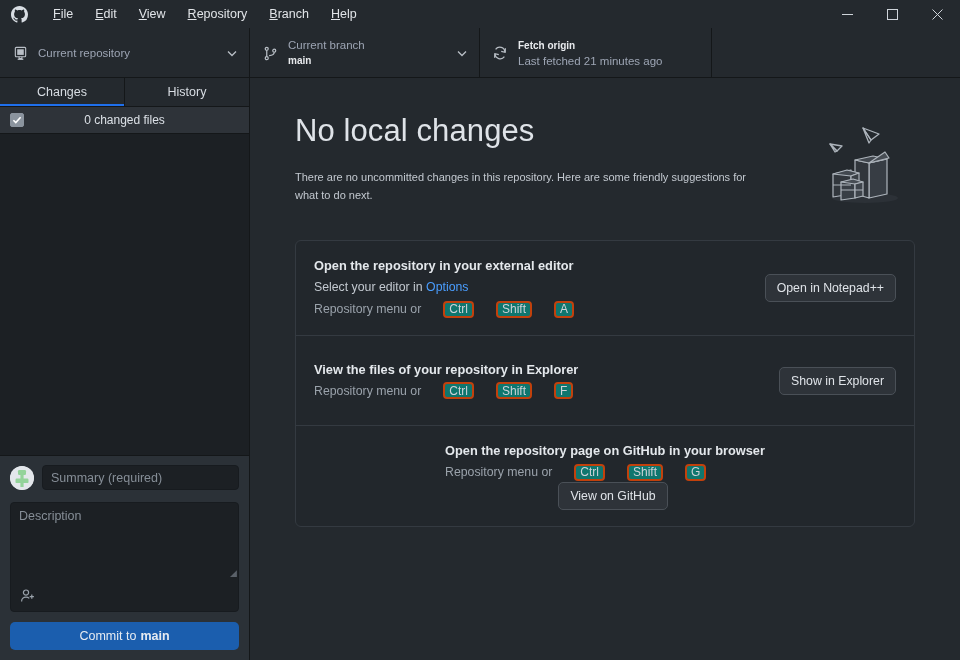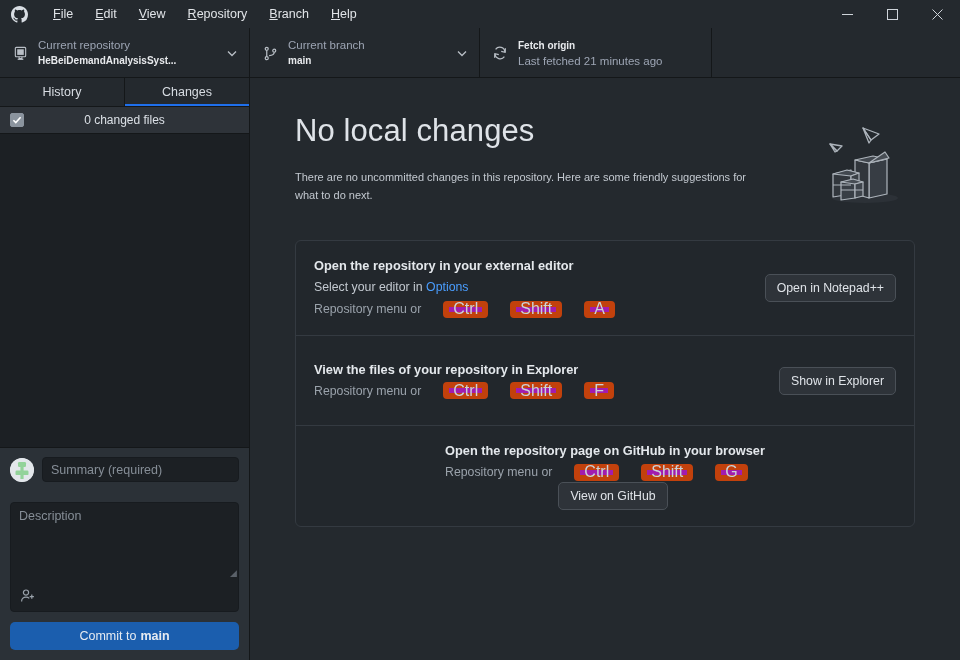--- a/index.html
+++ b/index.html
@@ -196,21 +196,21 @@
   .commit-area {
     background: #2b3137;
     border-top: 1px solid #141719;
     padding: 9px 10px 10px 10px;
     display: flex;
     flex-direction: column;
   }
   .summary-row {
     display: flex;
     align-items: center;
-    margin-bottom: 20px;
+    margin-bottom: 12px;
   }
   .avatar {
     width: 24px; height: 24px;
     min-width: 24px;
     border-radius: 50%;
     margin-right: 8px;
     background: #dfe3e8;
     display: flex;
     align-items: center;
     justify-content: center;
@@ -360,25 +360,25 @@
     flex-wrap: wrap;
     gap: 22px;
   }
   .keycap {
     display: inline-flex;
     align-items: center;
     justify-content: center;
     min-width: 17px;
     height: 17px;
     padding: 0 4px;
-    border: 6px solid #c2410c;
+    border: 2px solid #c2410c;
     border-radius: 4px;
-    font-size: 16px;
+    font-size: 12px;
     color: #ccd2d8;
-    background: #a21caf;
+    background: #0f766e;
     line-height: 1;
   }
   .card-action {
     margin-left: 16px;
   }
   .btn {
     background: #2e3339;
     border: 1px solid #4a5057;
     border-radius: 5px;
     color: #dfe3e8;
@@ -433,21 +433,20 @@
       <div class="tb-icon">
         <svg width="15" height="15" viewBox="0 0 16 16" fill="none" stroke="#b9bfc6" stroke-width="1.2">
           <rect x="2.5" y="1.5" width="11" height="10" rx="1"></rect>
           <rect x="4.5" y="3.5" width="7" height="6" fill="#b9bfc6" stroke="none"></rect>
           <path d="M6.5 11.5 v2 h3 v-2"></path>
           <path d="M5 14.2 h6"></path>
         </svg>
       </div>
       <div class="tb-text">
         <div class="tb-label">Current repository</div>
-        <div class="tb-value">HeBeiDemandAnalysisSyst...</div>
       </div>
       <div class="tb-caret">
         <svg width="10" height="7" viewBox="0 0 10 7">
             <path d="M1 1.5 L5 5.5 L9 1.5" fill="none" stroke="#b9bfc6" stroke-width="1.3"></path>
           </svg>
       </div>
     </div>
 
     <div class="tb-cell tb-branch">
       <div class="tb-icon">
@@ -486,25 +485,25 @@
     </div>
 
     <div class="tb-rest"></div>
   </div>
 
   <div class="body-row">
 
     <div class="sidebar">
 
       <div class="tabs">
+        <div class="tab active">
+          <span>Changes</span>
+        </div>
         <div class="tab">
           <span>History</span>
-        </div>
-        <div class="tab active">
-          <span>Changes</span>
         </div>
       </div>
 
       <div class="changed-header">
         <div class="chk">
           <svg width="10" height="10" viewBox="0 0 10 10">
               <path d="M1.4 5.2 L3.8 7.6 L8.6 2.3" fill="none" stroke="#ffffff" stroke-width="1.6"></path>
             </svg>
         </div>
         <div class="changed-label">0 changed files</div>

